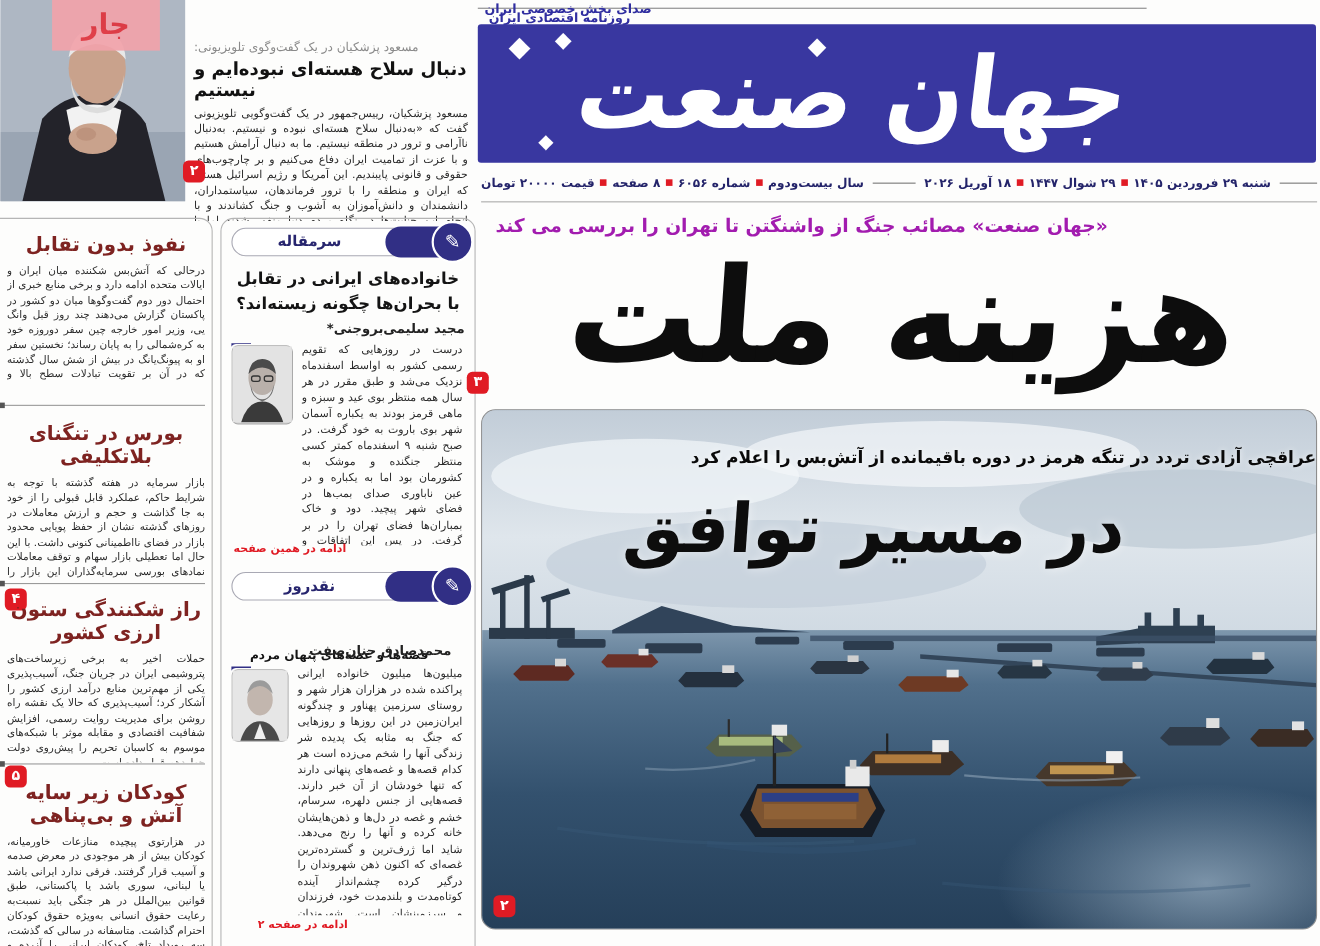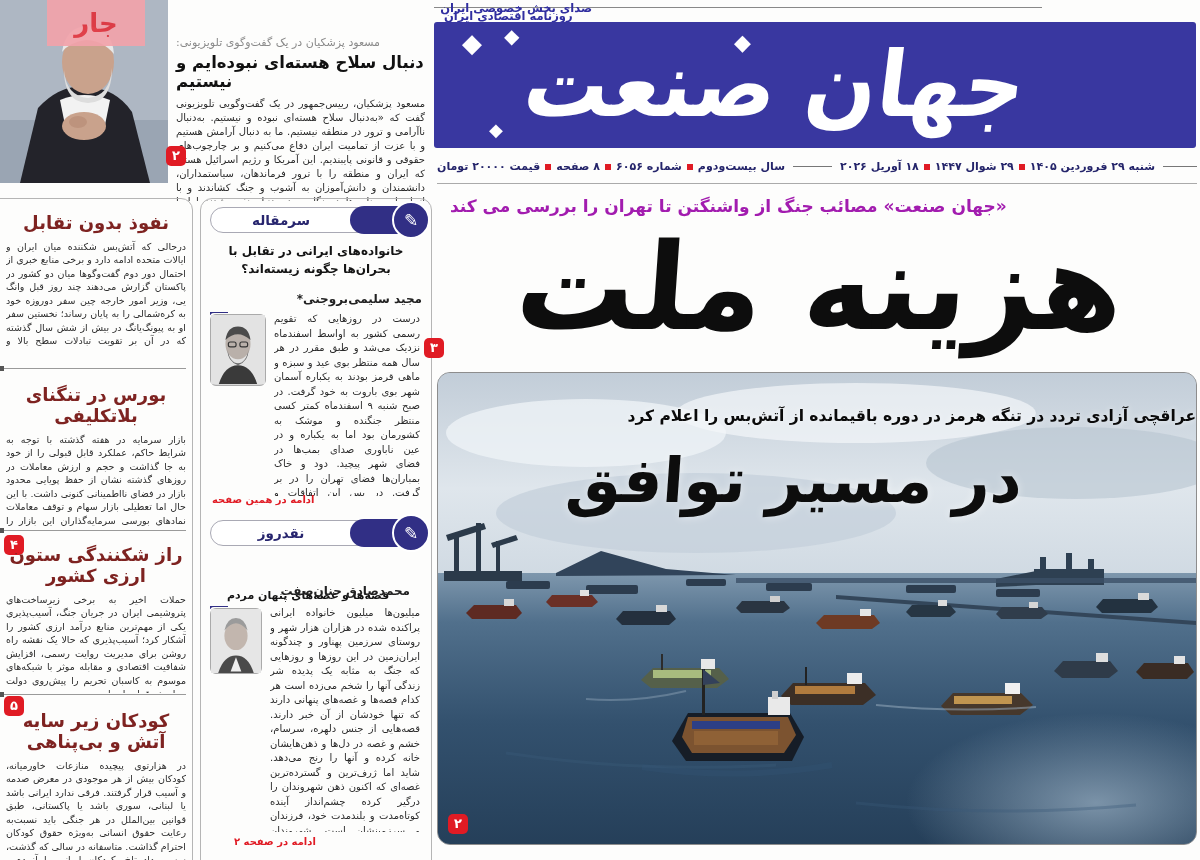--- a/index.html
+++ b/index.html
@@ -51,21 +51,21 @@
   .lcol-divider { left:0; width:186px; height:1px; background:#9a9a9a; }
   .lcol-divider i { position:absolute; left:-1px; top:-2px; width:5px; height:5px; background:#555; }
 
   
   #mid-col-frame { left:200px; top:198px; width:232px; height:680px; border:1px solid #b5b5b5; border-radius:12px; }
   .section-pill { position:absolute; height:26px; }
   .pill-white { position:absolute; inset:0; background:#fff; border:1.5px solid #a9a9b4; border-radius:13px; }
   .pill-tab { position:absolute; right:8px; top:-1px; width:64px; height:28px; background:#312f85; border-radius:14px; }
   .pill-circle { position:absolute; right:-8px; top:-6px; width:38px; height:38px; background:#312f85; border:2px solid #fff; border-radius:50%; color:#fff; display:flex; align-items:center; justify-content:center; font-size:17px; }
   .pill-label { position:absolute; right:80px; left:10px; top:5px; text-align:center; color:#27256e; font-weight:bold; font-size:13.5px; }
-  .mid-headline { color:#141414; font-weight:bold; font-size:12px; text-align:center; line-height:1.5; }
+  .mid-headline { color:#141414; font-weight:bold; font-size:15px; text-align:center; line-height:1.5; }
   .mid-author { color:#222; font-weight:bold; font-size:12px; }
   .mid-body { font-size:10px; line-height:1.45; }
   .author-photo {
     float:left; width:56px; height:72px; margin:2px 8px 4px 0;
     background:linear-gradient(180deg,#ececec,#d8d8d8); border:1px solid #aaa; border-radius:6px; position:relative;
   }
   .author-photo svg { position:absolute; inset:0; }
   .author-photo .bracket { position:absolute; left:-5px; top:-5px; width:22px; height:22px; border-left:3px solid #312f85; border-top:3px solid #312f85; border-radius:8px 0 0 0; }
   .continue-link { color:#e01b24; font-weight:bold; font-size:10px; text-align:left; }
 

